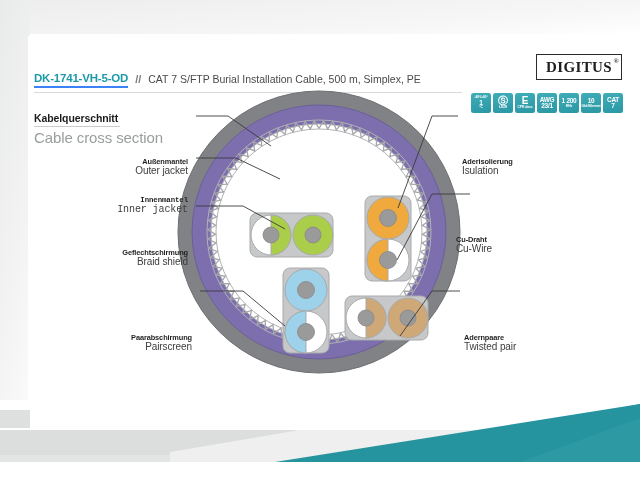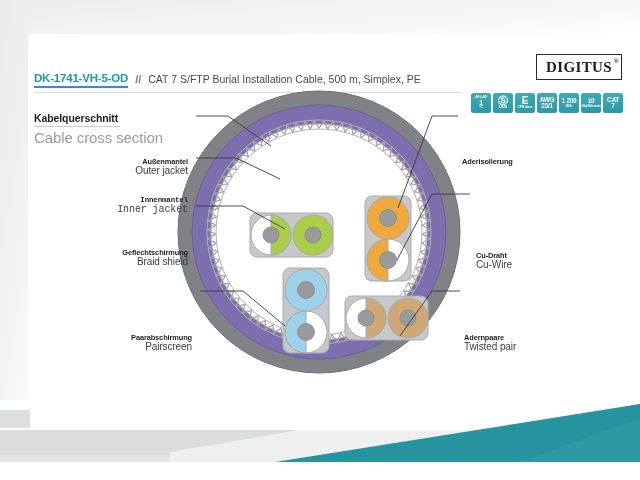--- a/index.html
+++ b/index.html
@@ -235,22 +235,23 @@
       <div class="co-de">Geflechtschirmung</div>
       <div class="co-en">Braid shield</div>
     </div>
     <div class="callout co-left" style="left:24px;top:297px;">
       <div class="co-de">Paarabschirmung</div>
       <div class="co-en">Pairscreen</div>
     </div>
 
     <div class="callout co-right" style="left:434px;top:121px;">
       <div class="co-de">Aderisolierung</div>
-    </div>
-    <div class="callout co-right" style="left:448px;top:199px;margin-top:16px;">
+      <div class="co-en">Isulation</div>
+    </div>
+    <div class="callout co-right" style="left:428px;top:199px;">
       <div class="co-de">Cu-Draht</div>
       <div class="co-en">Cu-Wire</div>
     </div>
     <div class="callout co-right" style="left:436px;top:297px;">
       <div class="co-de">Adernpaare</div>
       <div class="co-en">Twisted pair</div>
     </div>
 
   </div>
 

